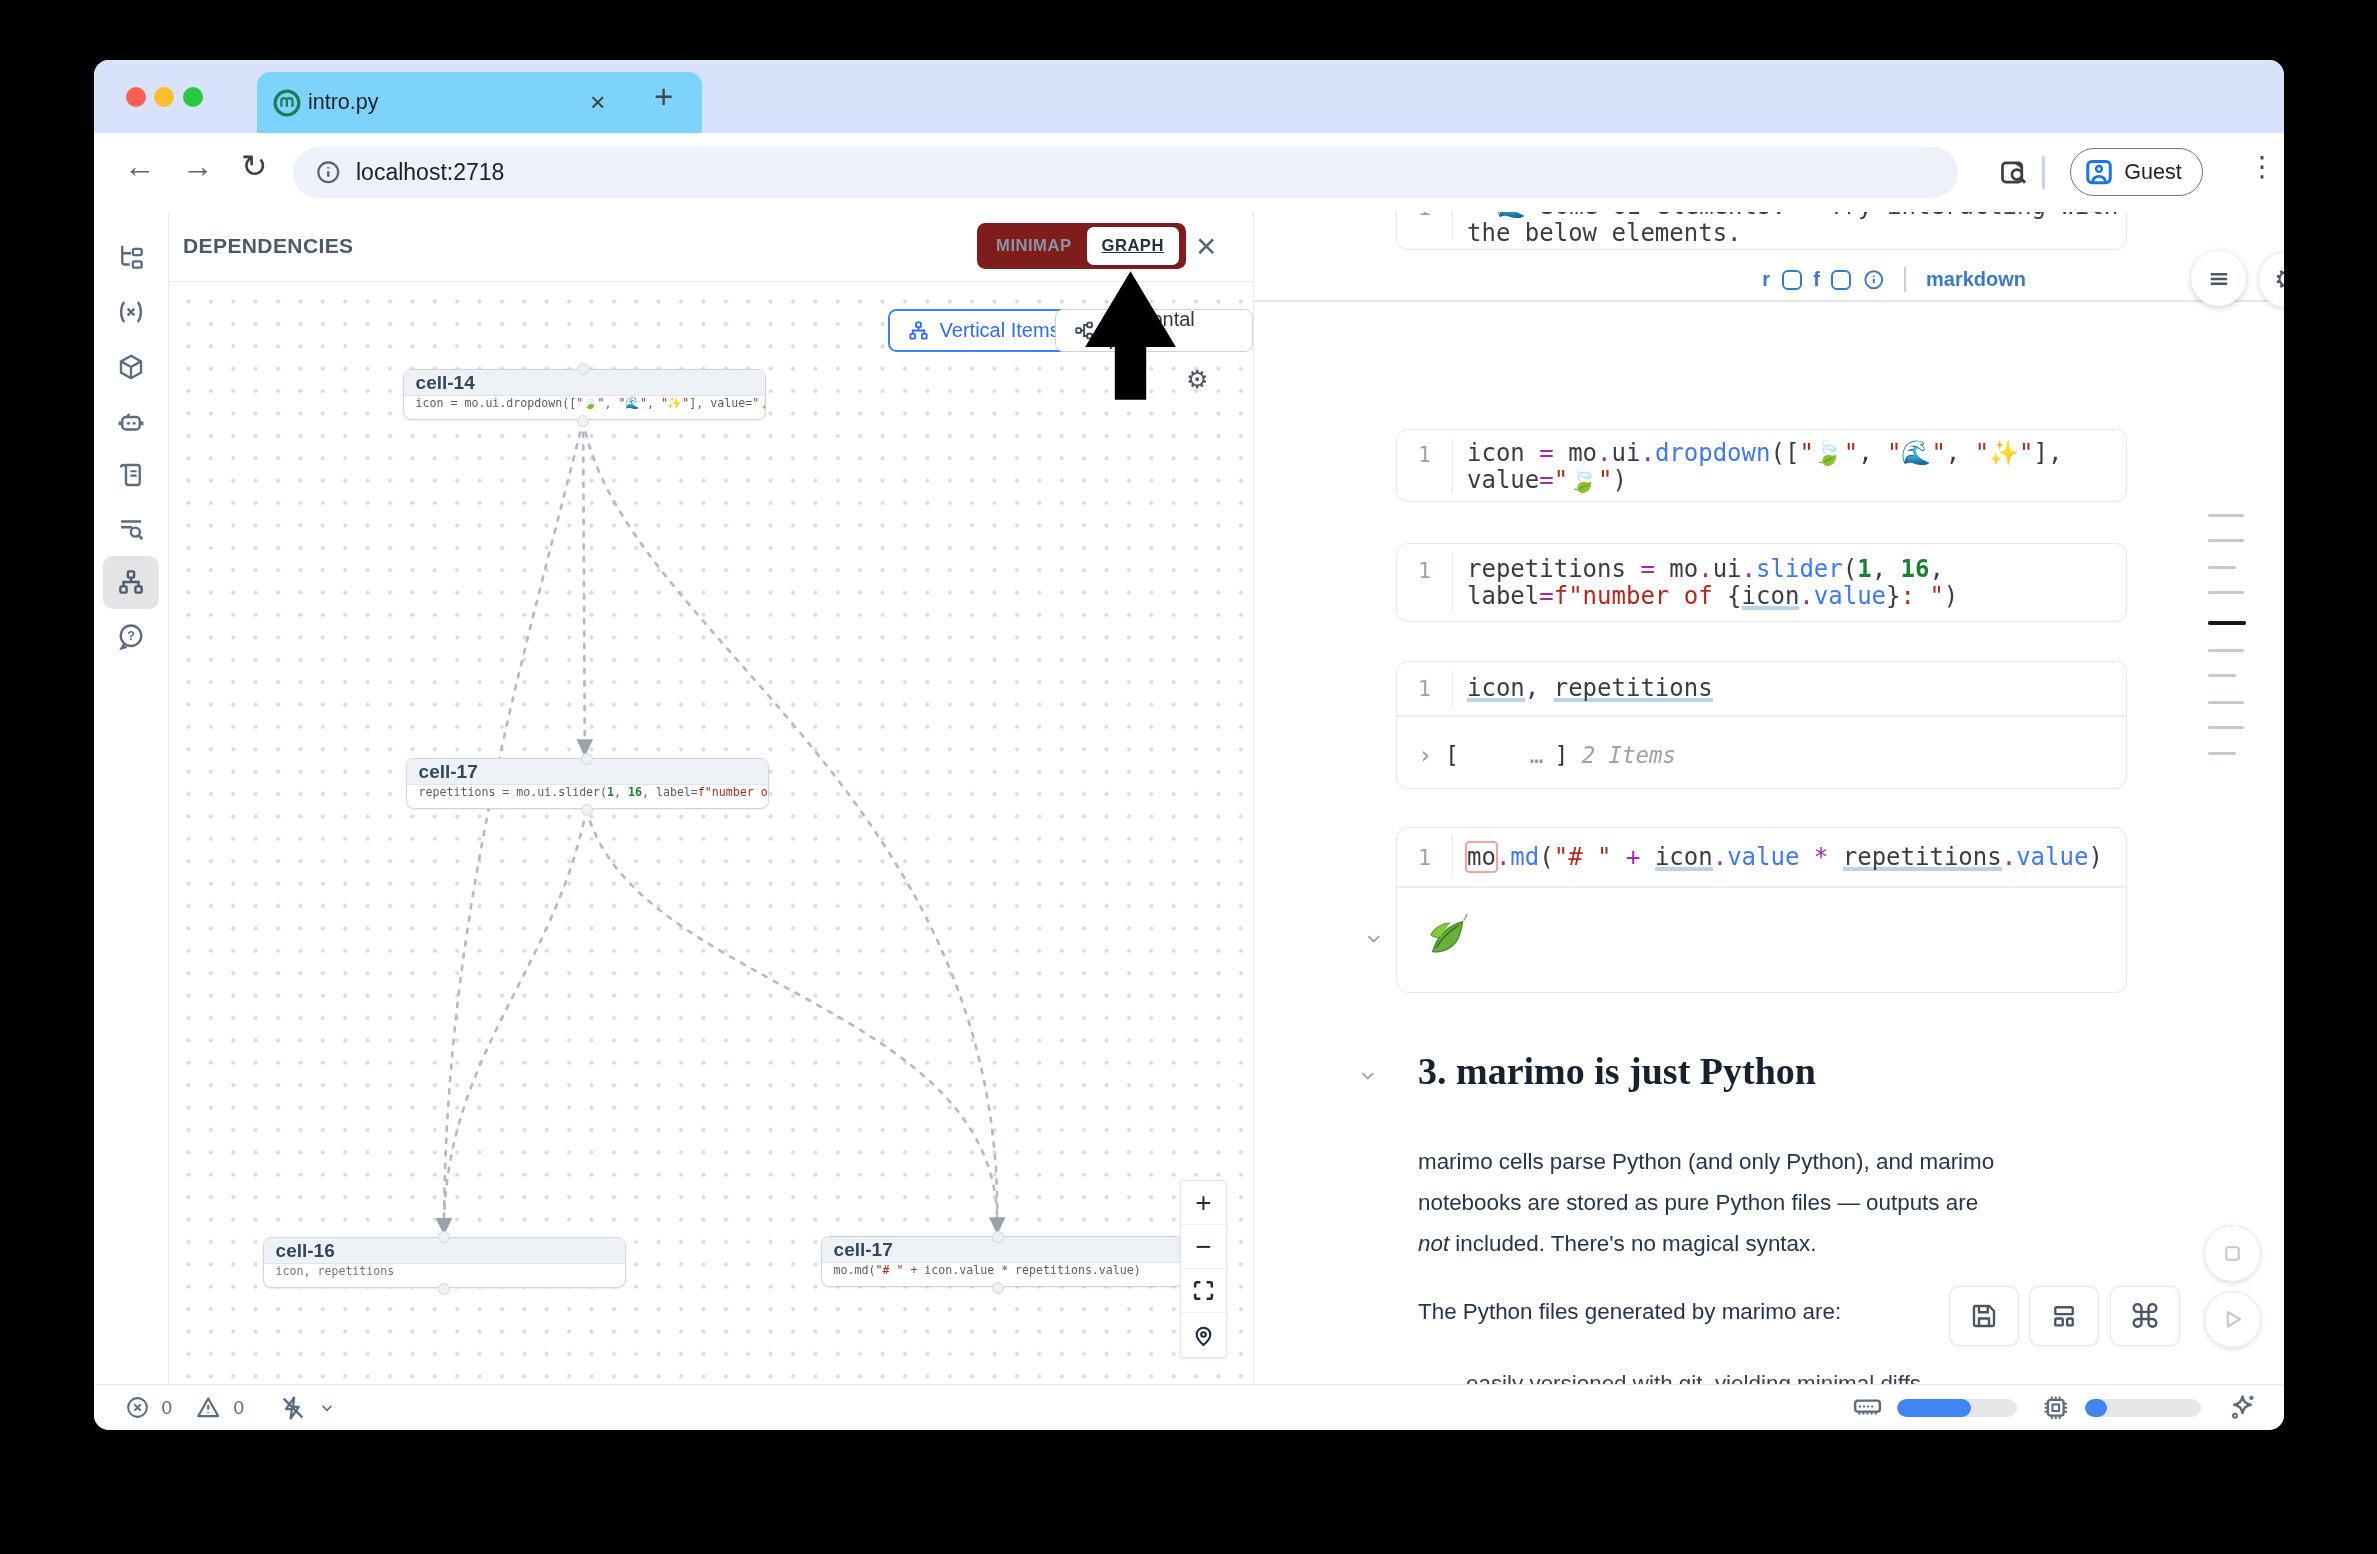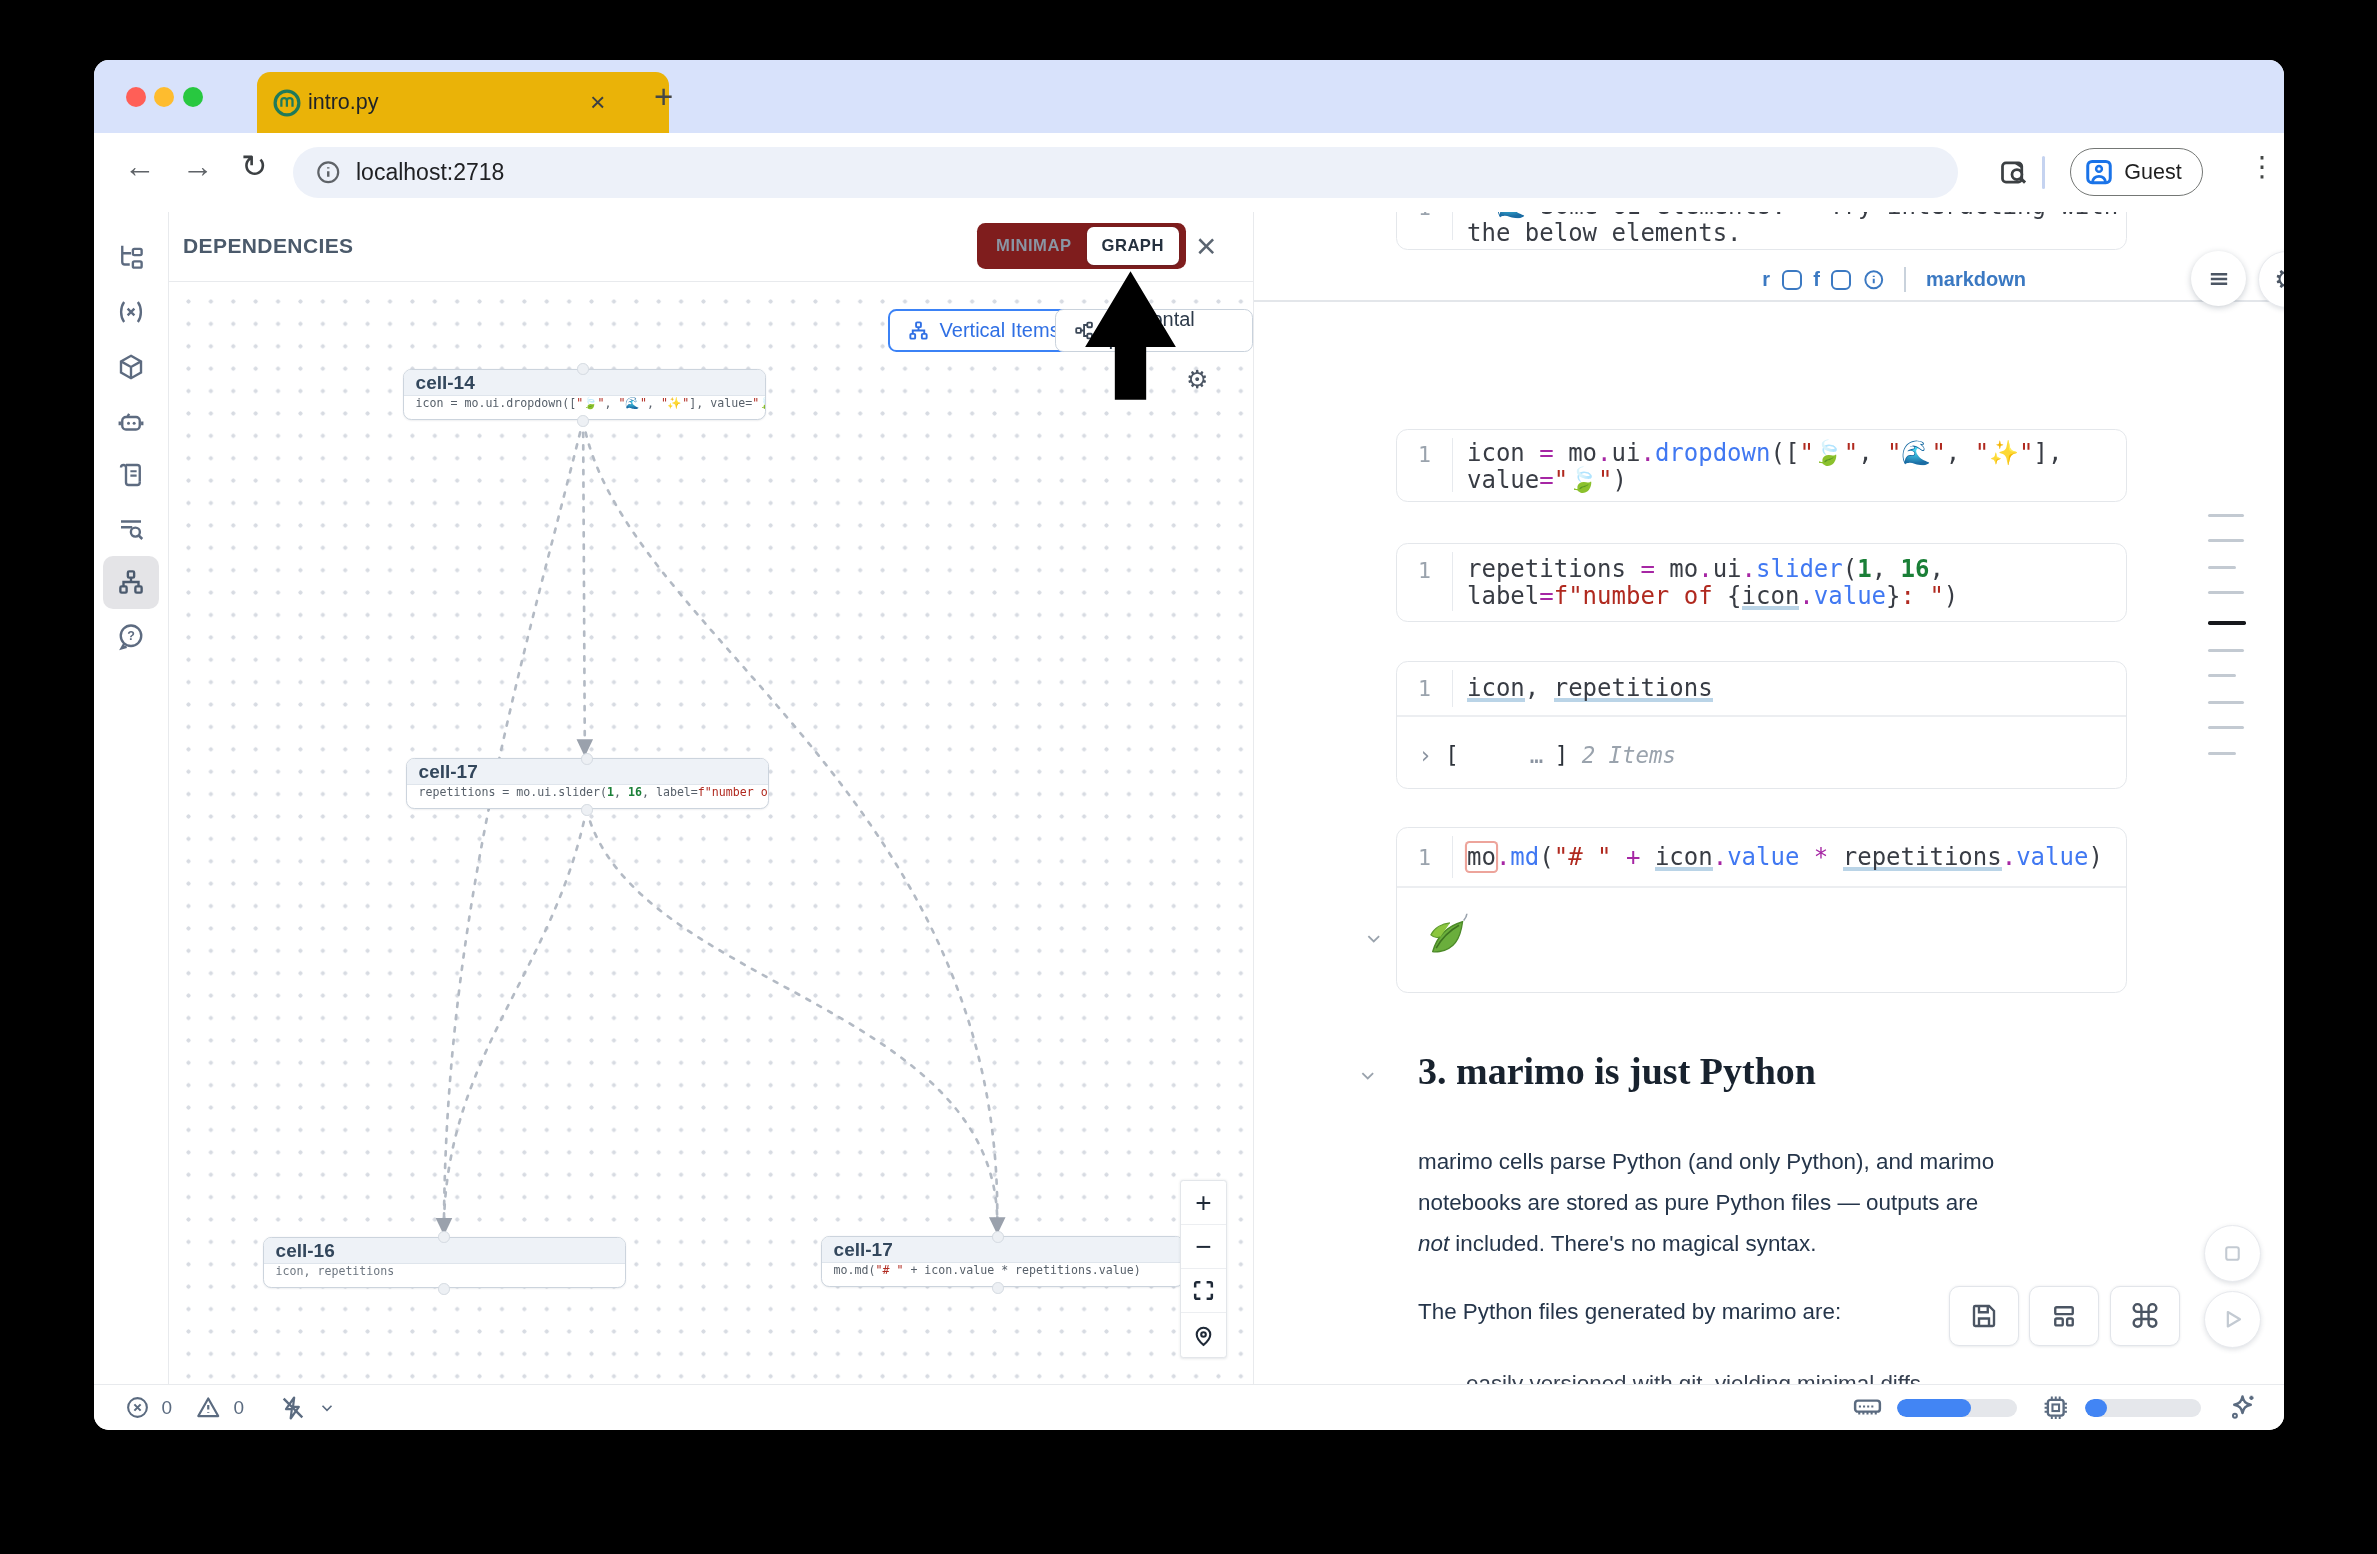--- a/index.html
+++ b/index.html
@@ -1,21 +1,21 @@
 <!DOCTYPE html>
 <html style="font-size:13.3px"><head>
 <meta charset="utf-8">
 <style>
   html,body{margin:0;padding:0;background:#000;}
   body{width:2377px;height:1554px;position:relative;font-family:"Liberation Sans",sans-serif;}
   .window{position:absolute;left:94px;top:60px;width:2190px;height:1370px;background:#fff;border-radius:15px;overflow:hidden;}
   
   .tabstrip{position:absolute;left:0;top:0;width:100%;height:73px;background:#d8e2fb;}
   .light{position:absolute;top:27px;width:20px;height:20px;border-radius:50%;}
-  .tab{position:absolute;left:163px;top:11.6px;width:412px;height:61px;background:#eab308;border-radius:13.3px 13.3px 0 0;}
+  .tab{position:absolute;left:163px;top:11.6px;width:445px;height:61px;background:#7dd3fc;border-radius:13.3px 13.3px 0 0;}
   .tab-label{position:absolute;left:51px;top:18px;font-size:21.5px;color:#1f2328;}
   .tab-close{position:absolute;left:333px;top:15px;font-size:26.5px;color:#3c4043;line-height:30px;cursor:default;}
   .newtab{position:absolute;left:560px;top:20px;font-size:33px;color:#444746;line-height:33px;}
   .toolbar{position:absolute;left:0;top:73px;width:100%;height:80px;background:#fff;border-bottom:1.7px solid #e8eaed;box-sizing:border-box;}
   .navbtn{position:absolute;top:15px;font-size:31.5px;color:#5f6368;}
   .urlpill{position:absolute;left:199px;top:14px;width:1665px;height:51px;background:#edf1f9;border-radius:26px;}
   .urltext{position:absolute;left:63px;top:12.4px;font-size:23px;color:#202124;}
   .vsep-tb{position:absolute;left:1948px;top:23px;width:2.5px;height:33px;background:#c5d3f0;border-radius:1.7px;}
   .guestpill{position:absolute;left:1976px;top:15px;width:133px;height:48px;border:1.7px solid #747775;border-radius:25px;display:flex;align-items:center;gap:10px;padding-left:13.3px;box-sizing:border-box;}
   .guestpill span{font-size:21.5px;color:#1f1f1f;}
@@ -24,21 +24,21 @@
   .content{position:absolute;left:0;top:152px;right:0;bottom:46px;background:#fff;}
   .activitybar{position:absolute;left:0;top:0;bottom:0;width:75px;border-right:1.7px solid #e8eaed;box-sizing:border-box;background:#fff;}
   .act-ic{position:absolute;left:22.4px;width:30px;height:30px;}
   .act-bg{position:absolute;left:9px;width:56px;height:53px;background:#e4e4e7;border-radius:10px;}
   
   .deps{position:absolute;left:75px;top:0;bottom:0;width:1085px;border-right:1.7px solid #e8eaed;box-sizing:border-box;}
   .deps-header{position:absolute;left:0;top:0;width:100%;height:70px;border-bottom:1.7px solid #e8eaed;box-sizing:border-box;background:#fff;}
   .deps-title{position:absolute;left:14px;top:21.5px;font-size:21px;font-weight:700;letter-spacing:0.4px;color:#4b5a6b;}
   .seg{position:absolute;left:808px;top:10.8px;width:209px;height:46px;background:#7f1d1d;border-radius:8.3px;display:flex;align-items:center;padding:0 4.1px;box-sizing:border-box;}
   .seg .opt{font-size:16.6px;font-weight:700;letter-spacing:0.5px;color:#8a95a3;padding:0 15px;height:38px;display:flex;align-items:center;border-radius:6.6px;}
-  .seg .opt.active{background:#fff;color:#25313f;box-shadow:0 0.8px 2.5px rgba(30,40,60,.25);}
+  .seg .opt.active{background:#fff;color:#25313f;box-shadow:0 0.8px 2.5px rgba(30,40,60,.25);text-decoration:underline;}
   .deps-close{position:absolute;left:1027px;top:11.6px;font-size:35px;font-weight:300;color:#5b6571;line-height:43px;}
   .canvas{position:absolute;left:0;top:70px;right:0;bottom:0;overflow:hidden;background-image:radial-gradient(circle,#d7dbe2 1.8px,transparent 2.3px);background-size:22.4px 22.4px;background-position:8.3px 8.3px;background-color:#fff;}
   .gnode{position:absolute;width:361px;border:1.7px solid #ccd4dd;border-radius:8.3px;background:#fff;box-shadow:0 0.8px 1.7px rgba(40,55,75,.08);z-index:5;}
   .gnode-h{height:25px;background:#eef2f7;border-bottom:1.7px solid #dfe5ec;border-radius:6.6px 6.6px 0 0;display:flex;align-items:center;padding-left:11.6px;font-size:19px;font-weight:700;color:#33475c;}
   .gnode-b{height:23px;display:flex;align-items:flex-start;padding-left:11.6px;font-family:"DejaVu Sans Mono",monospace;font-size:11.6px;color:#57606a;white-space:pre;overflow:hidden;}
   .port{position:absolute;width:11.6px;height:11.6px;border-radius:50%;background:#edf0f4;border:1.7px solid #d4dae1;box-sizing:border-box;z-index:6;}
   .treebtn{position:absolute;height:43px;border-radius:8.3px;background:#fff;display:flex;align-items:center;gap:10px;padding:0 16.6px;box-sizing:border-box;font-size:20px;z-index:8;}
   .treebtn.vt{border:2.1px solid #3b82f6;color:#2f6fe4;}
   .treebtn.ht{border:1.7px solid #c9d2dc;color:#2d3a4a;}
   .gearchar{position:absolute;font-size:25px;color:#4b5563;z-index:8;}

